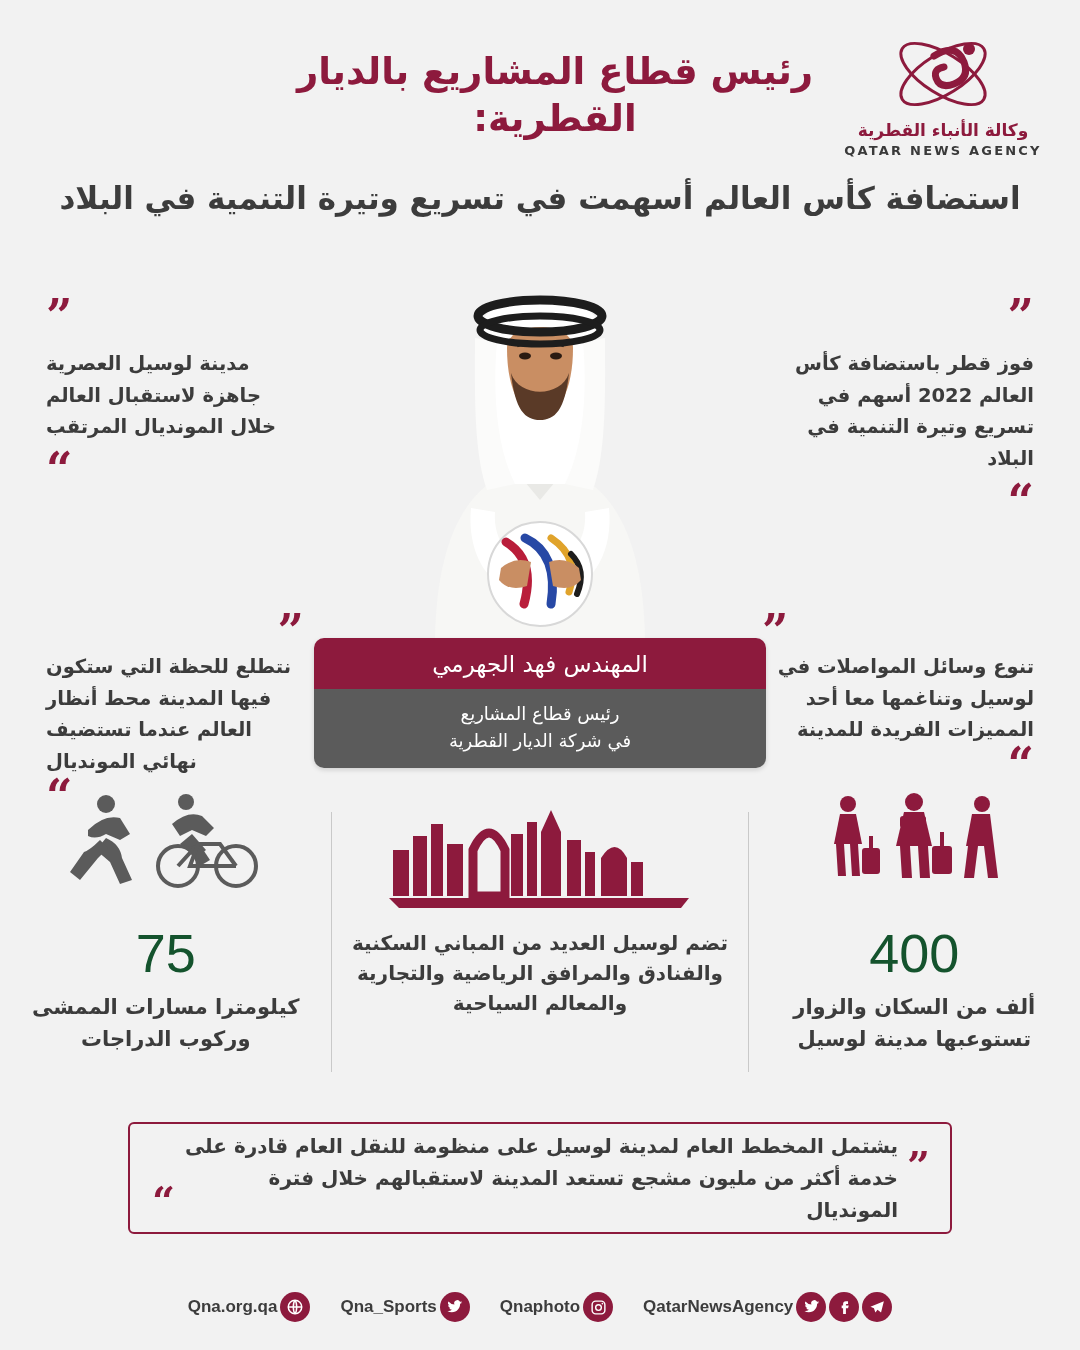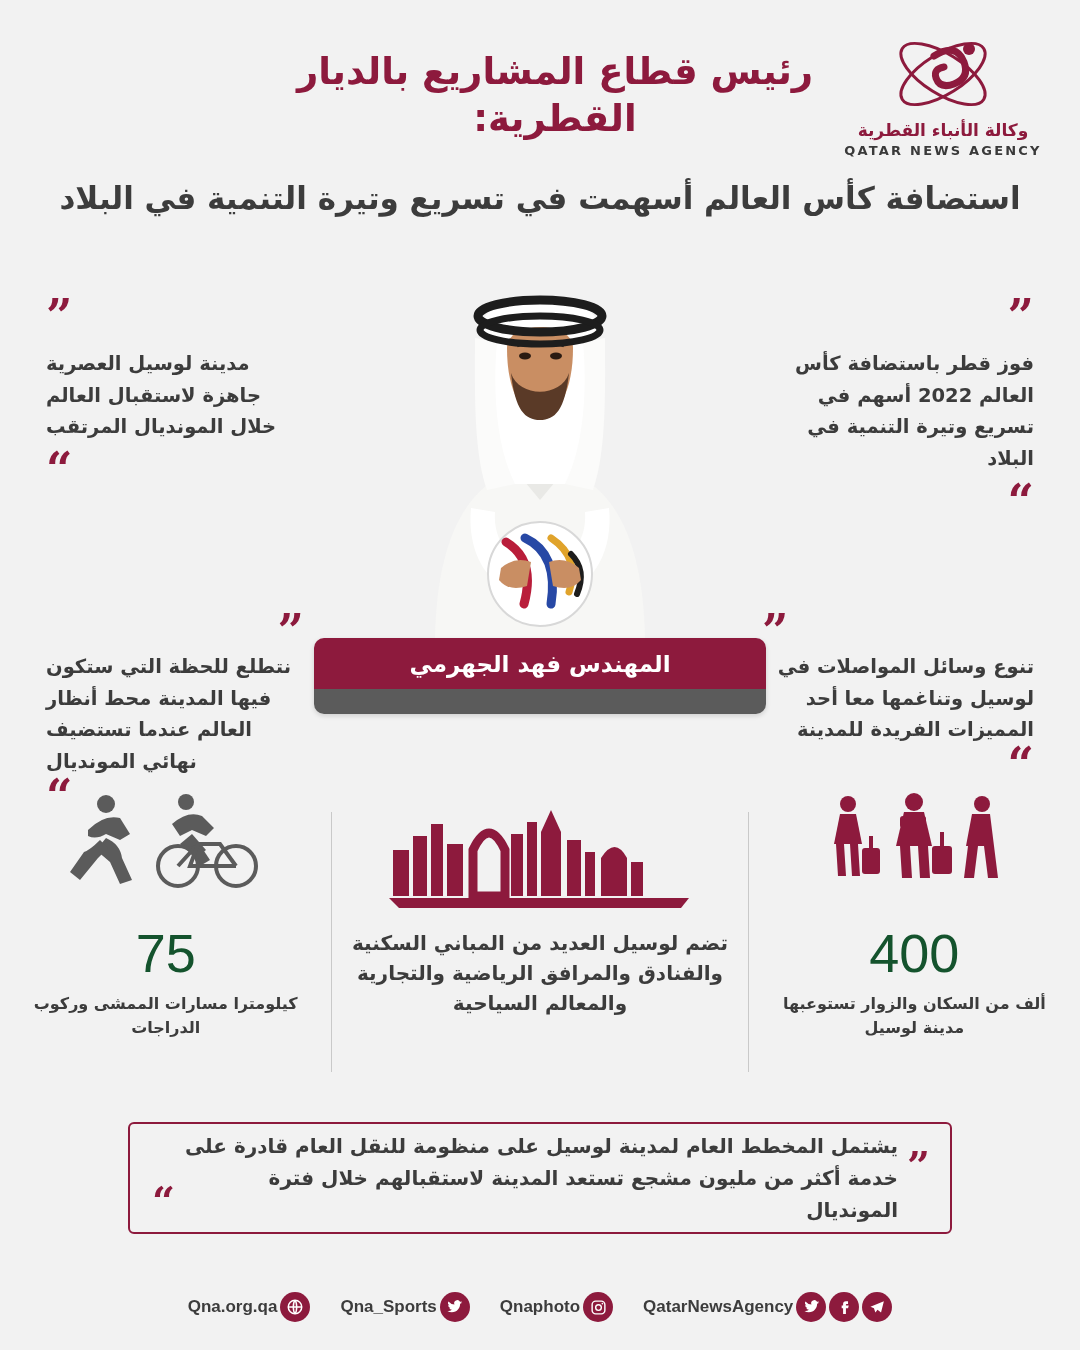--- a/index.html
+++ b/index.html
@@ -51,21 +51,21 @@
     position: absolute; top: 238px; left: 50%; transform: translateX(-50%);
     width: 330px; height: 400px;
   }
   .namecard {
     position: absolute; top: 638px; left: 50%; transform: translateX(-50%);
     width: 452px; border-radius: 10px; overflow: hidden;
     box-shadow: 0 2px 5px rgba(0,0,0,.14);
   }
   .namecard .nm-top {
     background: #8d1a3d; color: #fff; text-align: center;
-    font-size: 23px; font-weight: bold; padding: 13px 8px 12px;
+    font-size: 23px; font-weight: normal; padding: 13px 8px 12px;
   }
   .namecard .nm-bot {
     background: #5b5b5b; color: #fff; text-align: center;
     font-size: 18px; line-height: 1.5; padding: 11px 8px 14px;
   }
 
   
   .quote {
     position: absolute;
     font-size: 19.5px; line-height: 1.62; color: #3c3c3c; font-weight: bold;
@@ -102,21 +102,21 @@
   .stat.mid { flex: 1.28; }
   .divider {
     width: 1px; background: #c9c9c9; margin: 22px 0 18px;
   }
   .stat .icons { height: 100px; display: flex; align-items: flex-end; justify-content: center; }
   .stat .big-num {
     font-size: 54px; color: #14532d; font-weight: 400; margin-top: 32px;
     font-family: "Liberation Sans", sans-serif;
   }
   .stat .cap {
-    font-size: 16px; line-height: 1.5; color: #3c3c3c; font-weight: bold;
+    font-size: 21px; line-height: 1.5; color: #3c3c3c; font-weight: bold;
     margin-top: 8px;
   }
   .stat.mid .cap { font-size: 20px; margin-top: 20px; }
   .stat.mid .icons { height: 118px; }
 
   
   .bottom-box {
     position: absolute; top: 1122px; left: 128px; width: 824px; height: 112px;
     border: 2px solid #8d1a3d; border-radius: 6px;
   }
@@ -209,20 +209,22 @@
       <path d="M196 316 q16 16 6 40" fill="none" stroke="#1d1d1d" stroke-width="6" stroke-linecap="round"></path>
 
       <path d="M126 330 q14 -12 30 -6 l-4 24 q-18 6 -28 -6 Z" fill="#c98e63"></path>
       <path d="M204 330 q-14 -12 -30 -6 l4 24 q18 6 28 -6 Z" fill="#c98e63"></path>
     </svg>
   </div>
 
   <div class="namecard">
     <div class="nm-top">المهندس فهد الجهرمي</div>
     <div class="nm-bot">
+      <div>رئيس قطاع المشاريع</div>
+      <div>في شركة الديار القطرية</div>
     </div>
   </div>
 
   <div class="quote q-tr">
     <span class="q-mark q-open">”</span>
     <div class="q-body">فوز قطر باستضافة كأس العالم 2022 أسهم في تسريع وتيرة التنمية في البلاد</div>
     <span class="q-mark q-close">“</span>
   </div>
 
   <div class="quote q-tl">

